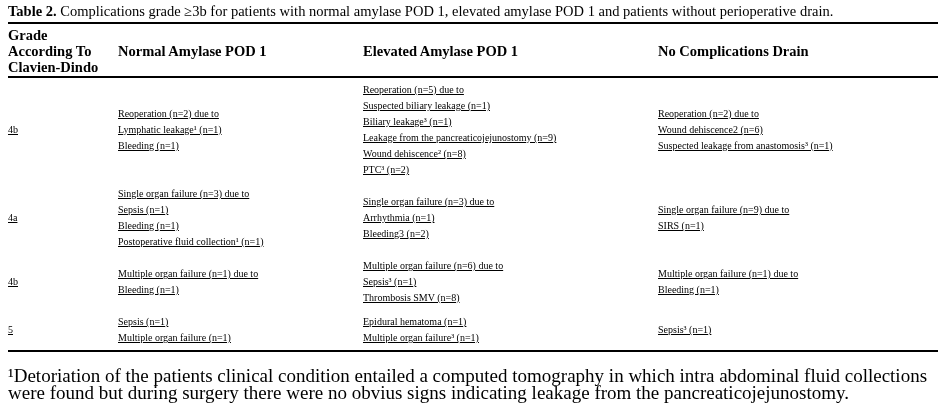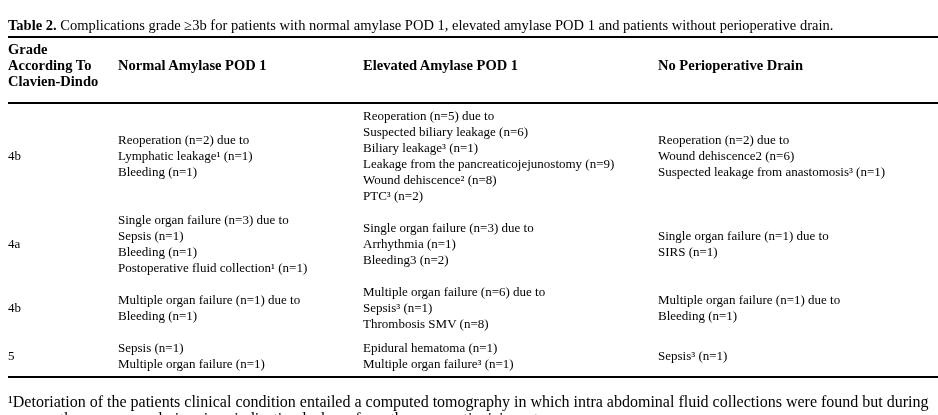--- a/index.html
+++ b/index.html
@@ -9,21 +9,21 @@
     min-height: 415px;
     font-family: "Liberation Serif", "DejaVu Serif", serif;
     color: #000000;
     -webkit-font-smoothing: antialiased;
   }
   .page { padding: 2px 8px 0 8px; }
 
   .title-line {
     font-size: 14.5px;
     line-height: 17px;
-    margin: 15px 0 2px 0;
+    margin: 1px 0 2px 0;
     white-space: nowrap;
   }
   .title-label { font-weight: bold; }
 
   table.complications {
     width: 930px;
     border-collapse: collapse;
     table-layout: fixed;
     border-top: 2px solid #000000;
     border-bottom: 2px solid #000000;
@@ -32,36 +32,37 @@
   col.c-normal   { width: 245px; }
   col.c-elevated { width: 295px; }
   col.c-nodrain  { width: 280px; }
 
   thead th {
     text-align: left;
     vertical-align: middle;
     font-weight: bold;
     font-size: 14.5px;
     line-height: 16px;
-    padding: 3px 8px 13px 0;
+    padding: 3px 8px 1px 0;
     border-bottom: 2px solid #000000;
   }
   tbody td {
     text-align: left;
     vertical-align: middle;
-    font-size: 13px;
+    font-size: 10px;
     line-height: 16px;
     padding: 4px 8px 4px 0;
+    text-decoration: underline;
   }
   tbody td.no-drain-cell { padding-right: 45px; }
   tbody td .cell-line { }
 
   .footnotes { margin-top: 5px; }
   .footnote {
-    font-size: 16px;
+    font-size: 19px;
     line-height: 16.5px;
     margin: 16px 0 6px 0;
   }
 </style>
 </head>
 <body>
 
 <div class="page">
 
   <div class="title-line">
@@ -73,34 +74,34 @@
       <col class="c-grade">
       <col class="c-normal">
       <col class="c-elevated">
       <col class="c-nodrain">
     </colgroup>
     <thead>
       <tr>
         <th>Grade According To Clavien-Dindo</th>
         <th>Normal Amylase POD 1</th>
         <th>Elevated Amylase POD 1</th>
-        <th>No Perioperative Drain</th>
+        <th>No Complications Drain</th>
       </tr>
     </thead>
     <tbody>
         <tr>
           <td>4b</td>
           <td class="normal-amylase-cell">
             <div class="cell-line">Reoperation (n=2) due to</div>
             <div class="cell-line">Lymphatic leakage¹ (n=1)</div>
             <div class="cell-line">Bleeding (n=1)</div>
           </td>
           <td class="elevated-amylase-cell">
             <div class="cell-line">Reoperation (n=5) due to</div>
-            <div class="cell-line">Suspected biliary leakage (n=6)</div>
+            <div class="cell-line">Suspected biliary leakage (n=1)</div>
             <div class="cell-line">Biliary leakage³ (n=1)</div>
             <div class="cell-line">Leakage from the pancreaticojejunostomy (n=9)</div>
             <div class="cell-line">Wound dehiscence² (n=8)</div>
             <div class="cell-line">PTC³ (n=2)</div>
           </td>
           <td class="no-drain-cell">
             <div class="cell-line">Reoperation (n=2) due to</div>
             <div class="cell-line">Wound dehiscence2 (n=6)</div>
             <div class="cell-line">Suspected leakage from anastomosis³ (n=1)</div>
           </td>
@@ -112,21 +113,21 @@
             <div class="cell-line">Sepsis (n=1)</div>
             <div class="cell-line">Bleeding (n=1)</div>
             <div class="cell-line">Postoperative fluid collection¹ (n=1)</div>
           </td>
           <td class="elevated-amylase-cell">
             <div class="cell-line">Single organ failure (n=3) due to</div>
             <div class="cell-line">Arrhythmia (n=1)</div>
             <div class="cell-line">Bleeding3 (n=2)</div>
           </td>
           <td class="no-drain-cell">
-            <div class="cell-line">Single organ failure (n=1) due to</div>
+            <div class="cell-line">Single organ failure (n=9) due to</div>
             <div class="cell-line">SIRS (n=1)</div>
           </td>
         </tr>
         <tr>
           <td>4b</td>
           <td class="normal-amylase-cell">
             <div class="cell-line">Multiple organ failure (n=1) due to</div>
             <div class="cell-line">Bleeding (n=1)</div>
           </td>
           <td class="elevated-amylase-cell">

